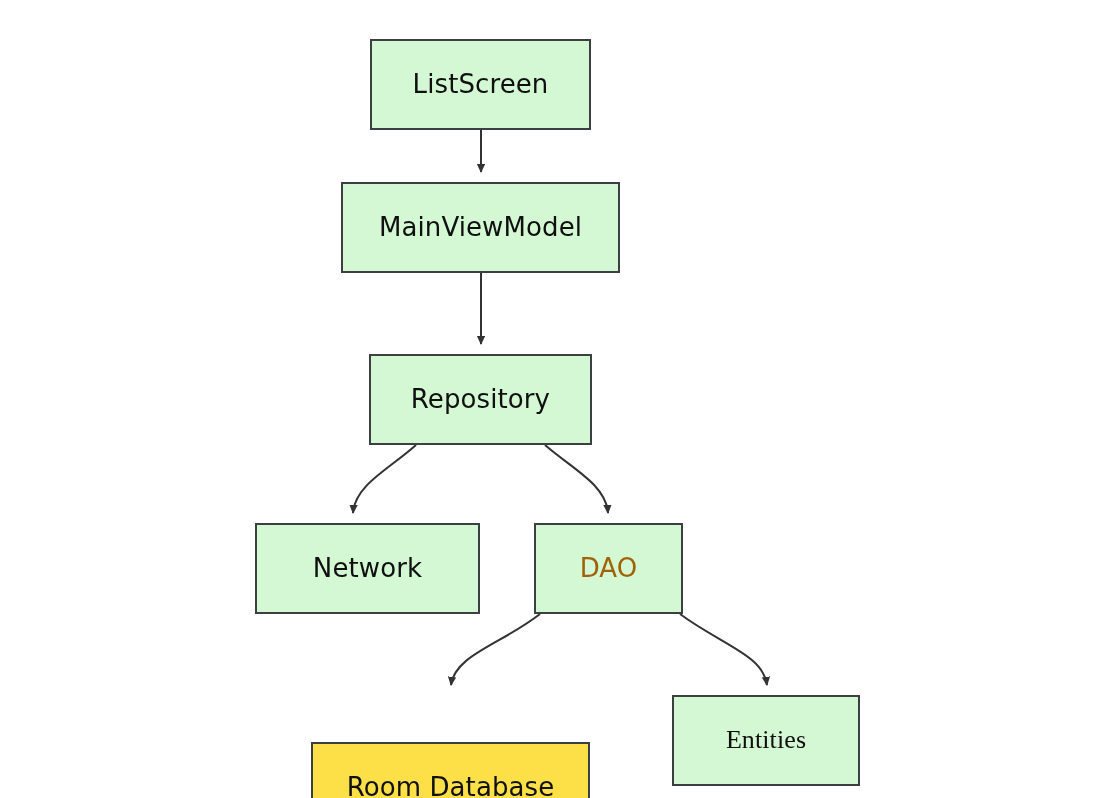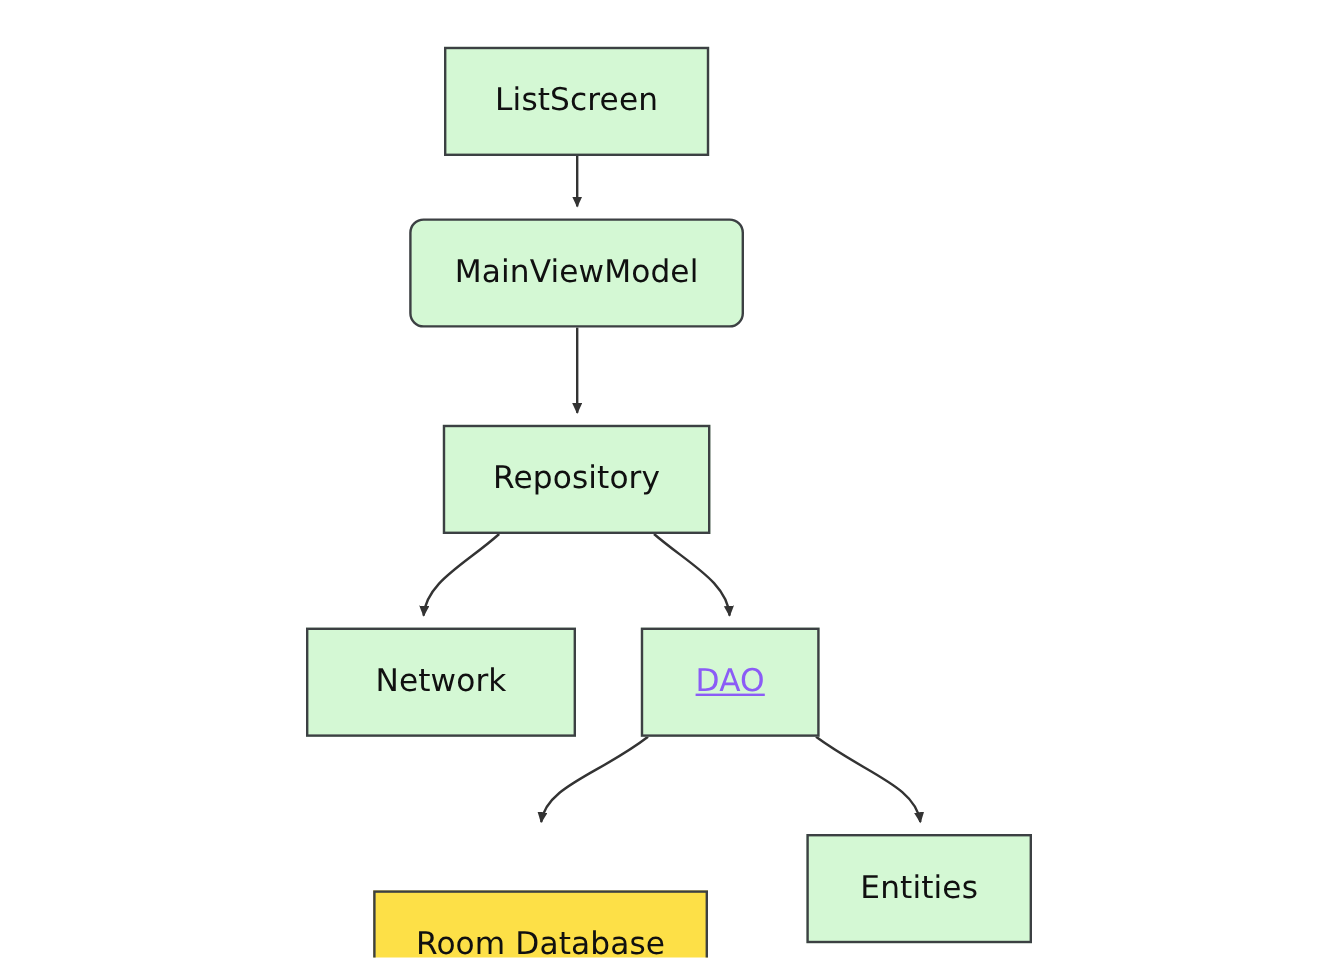--- a/index.html
+++ b/index.html
@@ -66,33 +66,33 @@
         <path d="M 545,445 C 574,470 606,485 608,513" fill="none" stroke="#333333" stroke-width="2" stroke-linecap="butt" marker-end="url(#arrowhead)"></path>
         <path d="M 540,614 C 500,645 455,655 451,685" fill="none" stroke="#333333" stroke-width="2" stroke-linecap="butt" marker-end="url(#arrowhead)"></path>
         <path d="M 680,614 C 722,645 763,655 767,685" fill="none" stroke="#333333" stroke-width="2" stroke-linecap="butt" marker-end="url(#arrowhead)"></path>
       </g>
   </svg>
 
   <div id="node-layer">
       <div class="node" style="left: 370px; top: 11px; width: 221px; height: 91px; background: rgb(212, 248, 212); border-color: rgb(60, 64, 67); border-width: 2px; margin-top: 28px;">
         <span class="node-label" style="color: rgb(16, 16, 16); font-size: 26px;">ListScreen</span>
       </div>
-      <div class="node" style="left: 341px; top: 182px; width: 279px; height: 91px; background: rgb(212, 248, 212); border-color: rgb(60, 64, 67); border-width: 2px; border-radius: 12px;">
+      <div class="node" style="left: 341px; top: 182px; width: 279px; height: 91px; background: rgb(212, 248, 212); border-color: rgb(60, 64, 67); border-width: 2px;">
         <span class="node-label" style="color: rgb(16, 16, 16); font-size: 26px;">MainViewModel</span>
       </div>
       <div class="node" style="left: 369px; top: 354px; width: 223px; height: 91px; background: rgb(212, 248, 212); border-color: rgb(60, 64, 67); border-width: 2px;">
         <span class="node-label" style="color: rgb(16, 16, 16); font-size: 26px;">Repository</span>
       </div>
       <div class="node" style="left: 255px; top: 523px; width: 225px; height: 91px; background: rgb(212, 248, 212); border-color: rgb(60, 64, 67); border-width: 2px;">
         <span class="node-label" style="color: rgb(16, 16, 16); font-size: 26px;">Network</span>
       </div>
       <div class="node" style="left: 534px; top: 523px; width: 149px; height: 91px; background: rgb(212, 248, 212); border-color: rgb(60, 64, 67); border-width: 2px;">
-        <span class="node-label" style="color: #8b5cf6; font-size: 26px; text-decoration: underline;">DAO</span>
+        <span class="node-label" style="color: #a16207; font-size: 26px;">DAO</span>
       </div>
       <div class="node" style="left: 311px; top: 695px; width: 279px; height: 91px; background: #fde047; border-color: rgb(60, 64, 67); border-width: 2px; margin-top: 47px;">
         <span class="node-label" style="color: rgb(16, 16, 16); font-size: 26px;">Room Database</span>
       </div>
       <div class="node" style="left: 672px; top: 695px; width: 188px; height: 91px; background: rgb(212, 248, 212); border-color: rgb(60, 64, 67); border-width: 2px;">
-        <span class="node-label" style="color: rgb(16, 16, 16); font-size: 26px;">Entities</span>
+        <span class="node-label" style="color: rgb(16, 16, 16); font-size: 26px; font-family: Liberation Serif, serif;">Entities</span>
       </div>
     </div>
 
 </div>
 
 </body></html>

